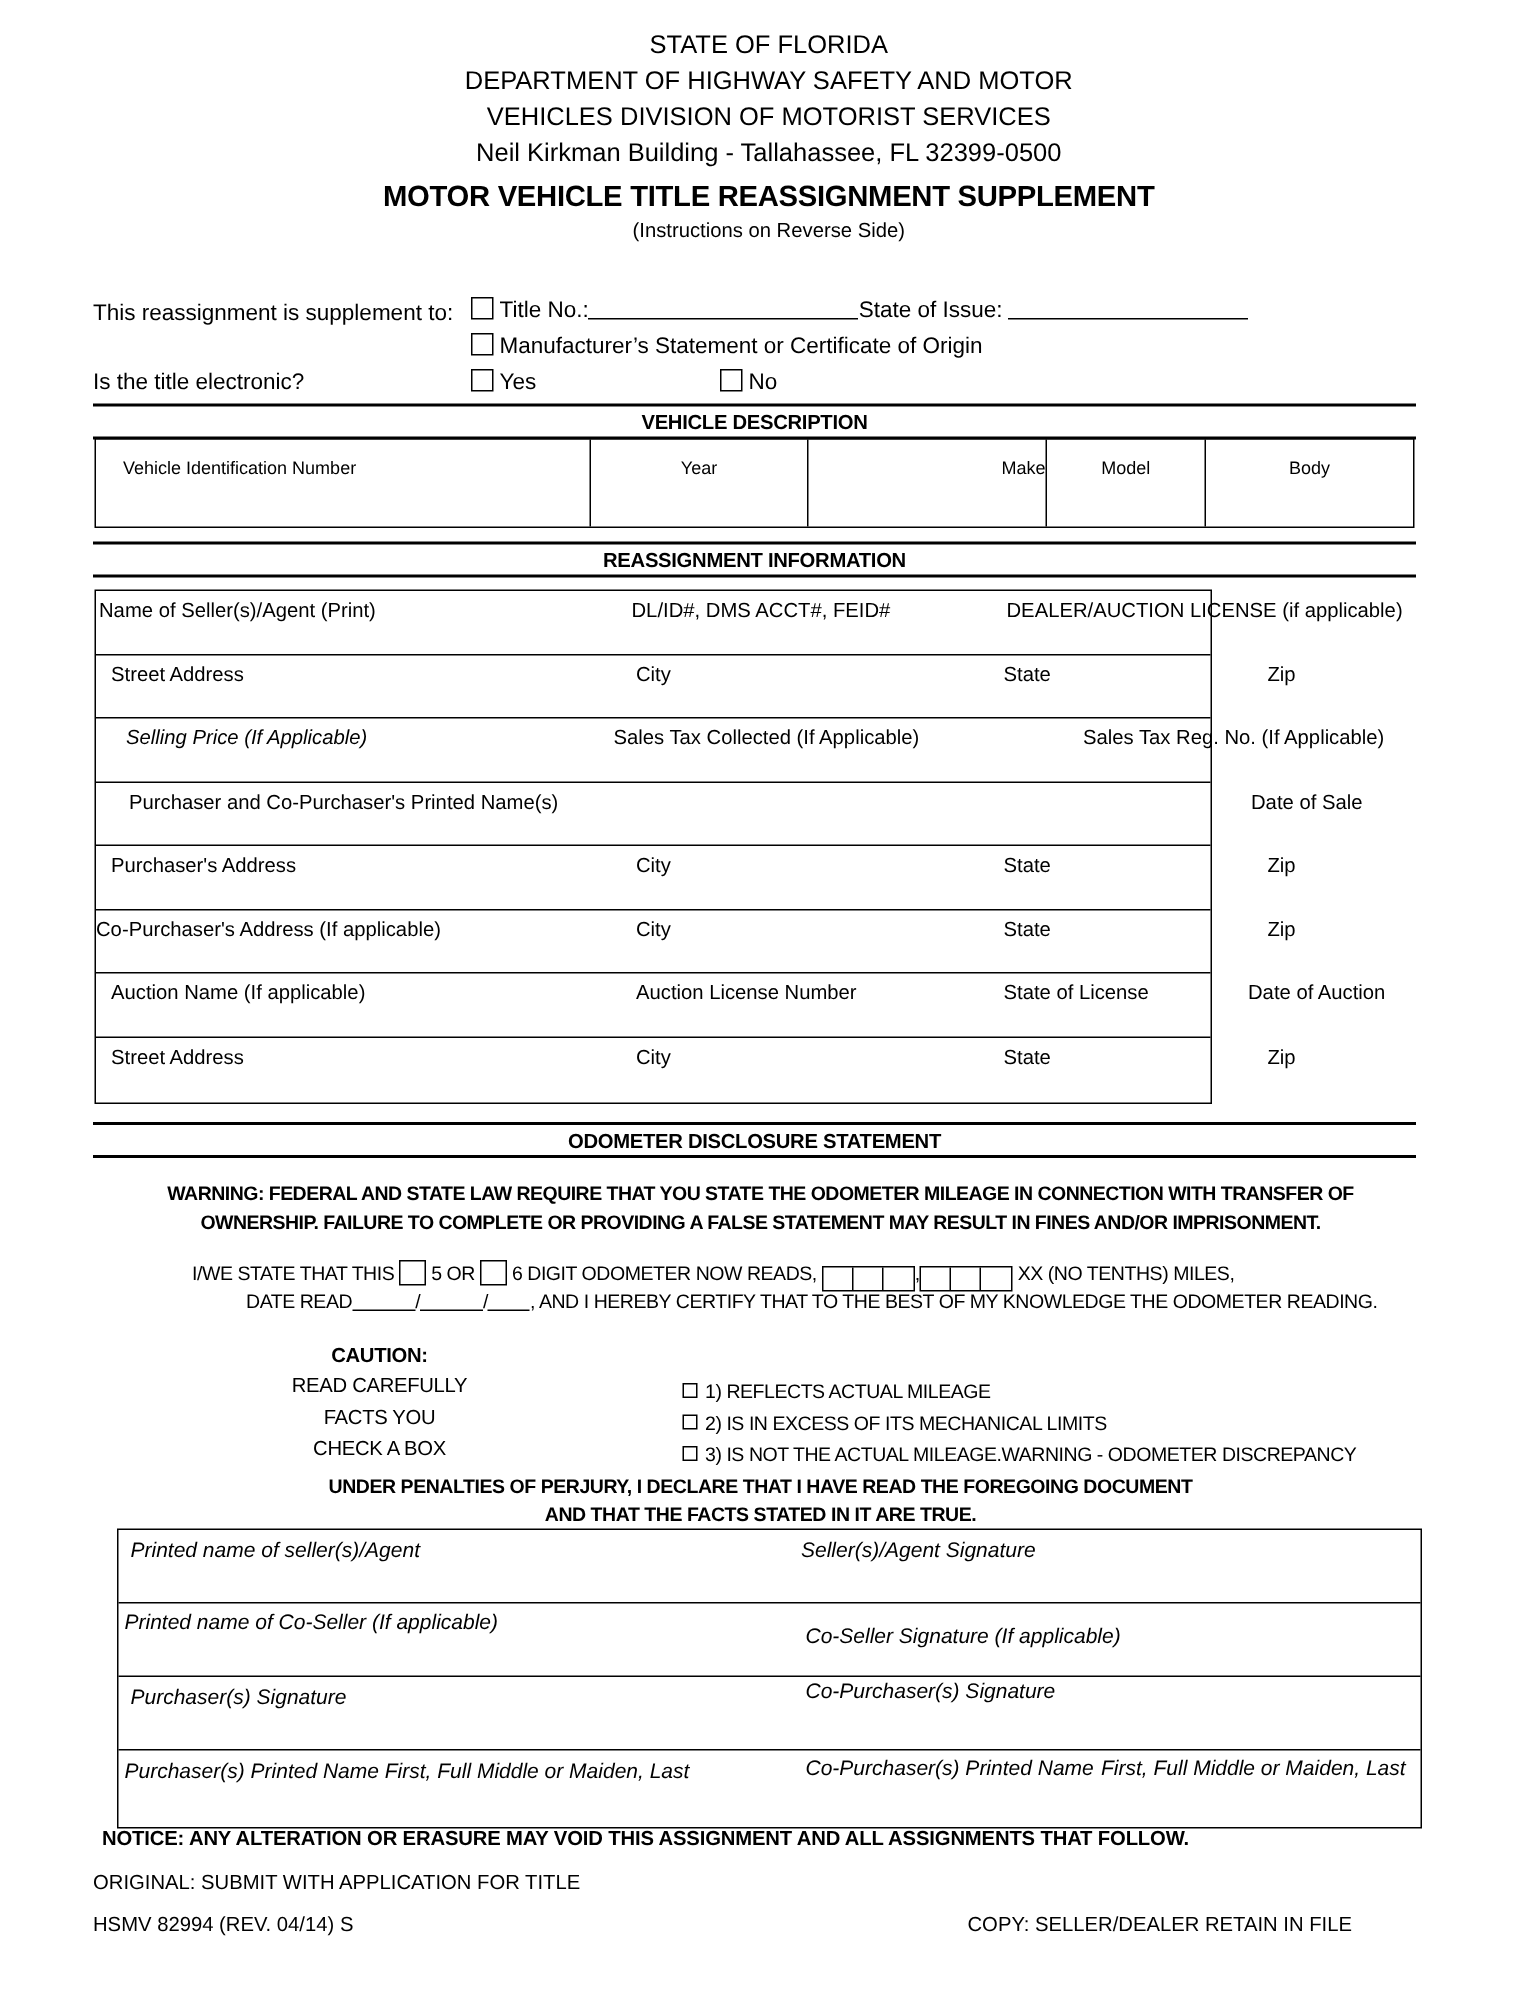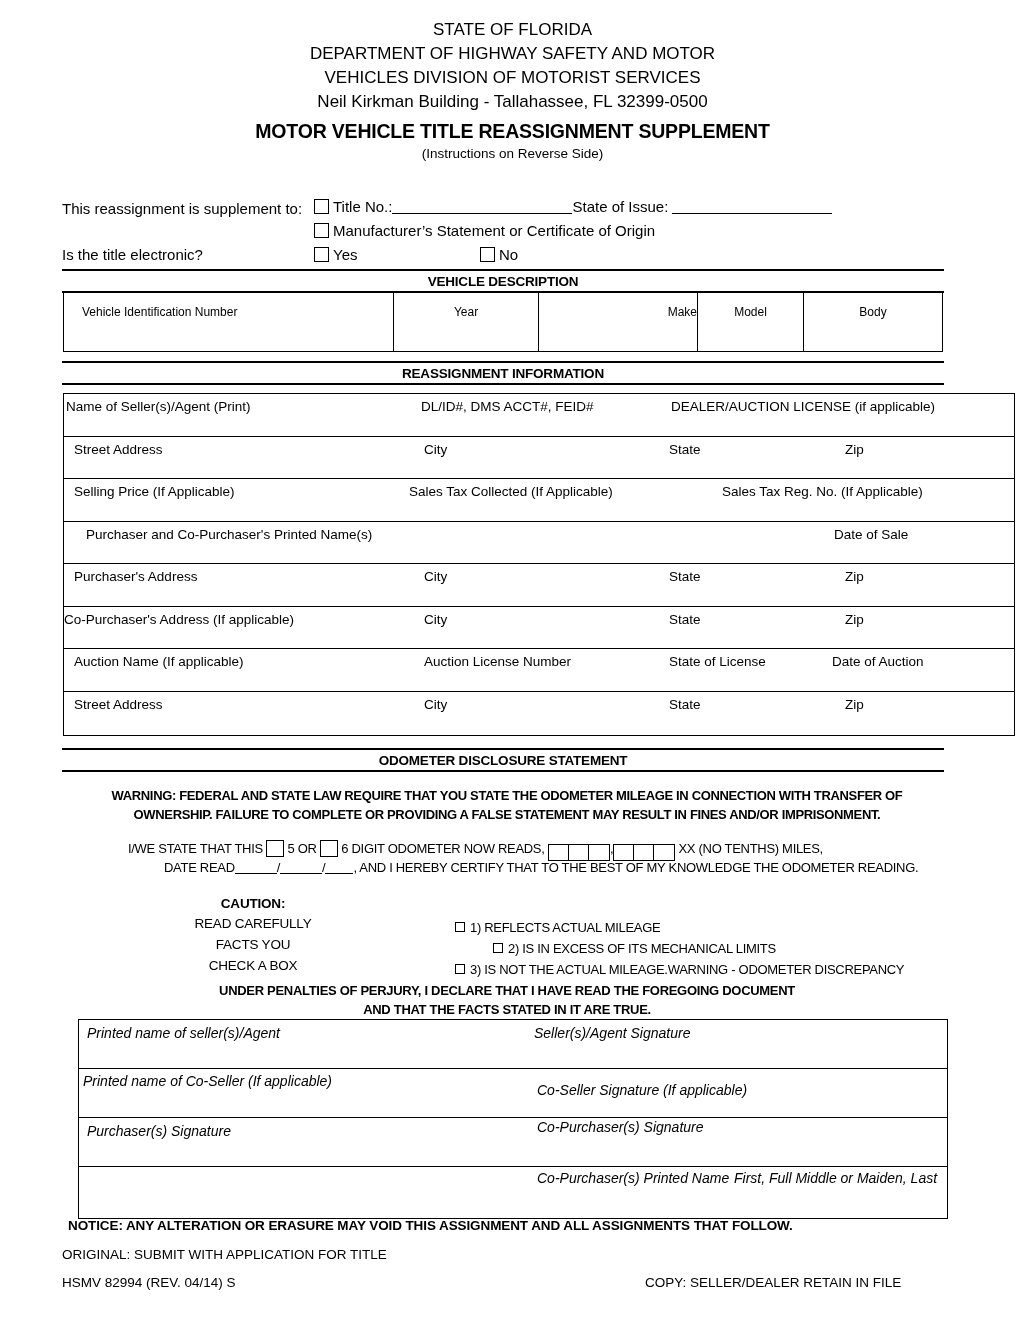--- a/index.html
+++ b/index.html
@@ -65,21 +65,21 @@
   }
   .vcell:last-child{border-right:none;}
   .vcell.vin{width:330px;padding-left:18px;}
   .vcell.year{width:145px;text-align:center;}
   .vcell.make{width:159px;text-align:right;}
   .vcell.model{width:106px;text-align:center;}
   .vcell.body{width:138px;text-align:center;}
 
   
   .rtable{
-    position:absolute;left:63px;top:393px;width:952px;
+    position:absolute;left:63px;top:393px;width:745px;
     border:1.6px solid #000;box-sizing:border-box;
   }
   .rrow{
     position:relative;height:42.5px;
     border-bottom:1.6px solid #000;box-sizing:border-box;
   }
   .rrow:last-child{border-bottom:none;height:43px;}
   .rcell{position:absolute;top:5px;font-size:13.5px;white-space:nowrap;}
 
   
@@ -101,21 +101,21 @@
 
   .caution{position:absolute;left:0;top:896px;width:1025px;font-size:13.5px;}
   .caution .cap{position:absolute;width:210px;text-align:center;left:148px;letter-spacing:-0.2px;}
   .cap0{top:0;font-weight:bold;}
   .cap1{top:20px;}
   .cap2{top:41px;}
   .cap3{top:62px;}
   .opt{position:absolute;left:455px;font-size:13px;white-space:nowrap;letter-spacing:-0.3px;}
   .opt-box{display:inline-block;width:10px;height:10px;border:1.3px solid #000;margin-right:5px;vertical-align:0px;box-sizing:border-box;}
   .o1{top:24px;}
-  .o2{top:45px;margin-left:38px;}
+  .o2{top:45px;}
   .o3{top:66px;}
 
   .perjury{
     position:absolute;left:62px;top:981px;width:890px;text-align:center;
     font-size:13px;font-weight:bold;line-height:19px;letter-spacing:-0.3px;
   }
 
   
   .stable{
     position:absolute;left:78px;top:1019px;width:870px;
@@ -189,21 +189,21 @@
     </div>
 
     <div class="rrow">
       <div class="rcell" style="left:10px;">Street Address</div>
       <div class="rcell" style="left:360px;">City</div>
       <div class="rcell" style="left:605px;">State</div>
       <div class="rcell" style="left:781px;">Zip</div>
     </div>
 
     <div class="rrow">
-      <div class="rcell" style="left:10px;">Selling Price (If Applicable)</div>
+      <div class="rcell" style="left:20px;font-style:italic;">Selling Price (If Applicable)</div>
       <div class="rcell" style="left:345px;">Sales Tax Collected (If Applicable)</div>
       <div class="rcell" style="left:658px;">Sales Tax Reg. No. (If Applicable)</div>
     </div>
 
     <div class="rrow">
       <div class="rcell" style="left:22px;">Purchaser and Co-Purchaser's Printed Name(s)</div>
       <div class="rcell" style="left:770px;">Date of Sale</div>
     </div>
 
     <div class="rrow">
@@ -287,20 +287,21 @@
     </div>
     <div class="srow">
       <div class="scell" style="left:4px;top:4px;">Printed name of Co-Seller (If applicable)</div>
       <div class="scell" style="left:458px;top:13px;">Co-Seller Signature (If applicable)</div>
     </div>
     <div class="srow">
       <div class="scell" style="left:8px;top:5px;">Purchaser(s) Signature</div>
       <div class="scell" style="left:458px;top:1px;">Co-Purchaser(s) Signature</div>
     </div>
     <div class="srow">
+      <div class="scell" style="left:4px;top:5px;">Purchaser(s) Printed Name First, Full Middle or Maiden, Last</div>
       <div class="scell" style="left:458px;top:3px;">Co-Purchaser(s) Printed Name</div>
       <div class="scell" style="left:655px;top:3px;">First, Full Middle or Maiden, Last</div>
     </div>
   </div>
 
   <div class="footer">
     <div class="f-notice">NOTICE: ANY ALTERATION OR ERASURE MAY VOID THIS ASSIGNMENT AND ALL ASSIGNMENTS THAT FOLLOW.</div>
     <div class="f-orig">ORIGINAL: SUBMIT WITH APPLICATION FOR TITLE</div>
     <div class="f-hsmv">HSMV 82994 (REV. 04/14) S</div>
     <div class="f-copy">COPY: SELLER/DEALER RETAIN IN FILE</div>

